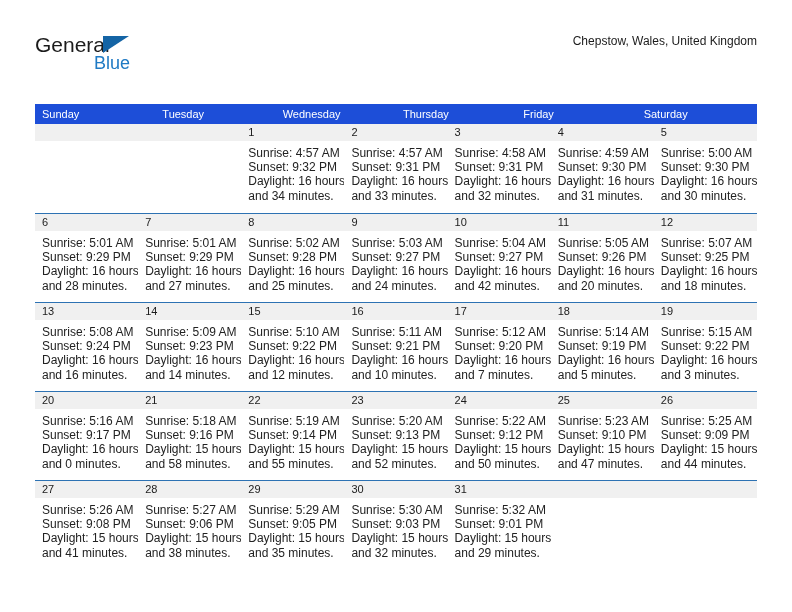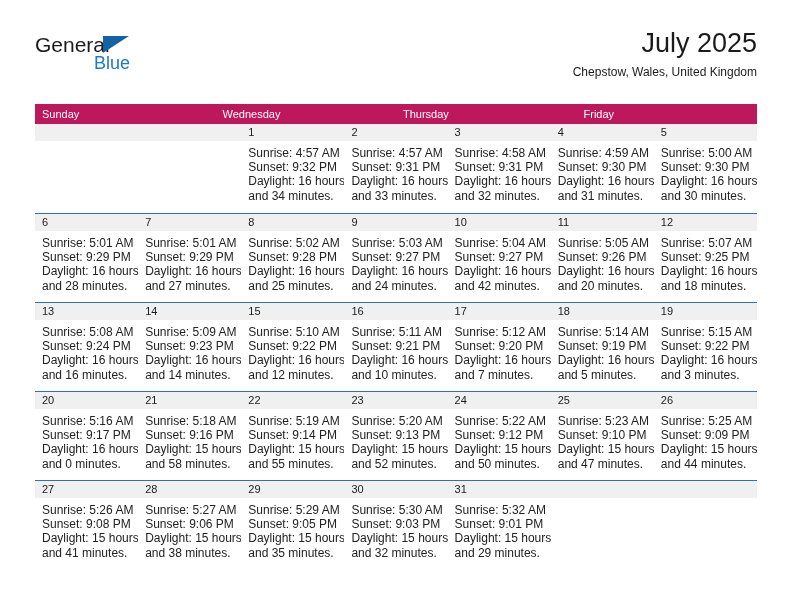--- a/index.html
+++ b/index.html
@@ -89,21 +89,21 @@
   
   .cal {
     position: absolute;
     left: 35px;
     top: 104px;
     width: 722px;
   }
 
   .dow-row {
     display: flex;
-    background: #be185d;
+    background: #1d4ed8;
     height: 20px;
   }
   .dow {
     flex: 1 1 0;
     color: #ffffff;
     font-size: 11px;
     line-height: 20px;
     padding-left: 7px;
     box-sizing: border-box;
     white-space: nowrap;
@@ -154,33 +154,34 @@
 
   <div class="top">
 
     <div class="logo">
       <span class="logo-general">General</span>
       <span class="logo-tri"></span>
       <span class="logo-blue">Blue</span>
     </div>
 
     <div class="title-wrap">
-      <div class="cal-title">July 2025</div>
       <div class="cal-sub">Chepstow, Wales, United Kingdom</div>
     </div>
 
   </div>
 
   <div class="cal">
 
     <div class="dow-row">
       <div class="dow">Sunday</div>
+      <div class="dow">Tuesday</div>
       <div class="dow">Wednesday</div>
       <div class="dow">Thursday</div>
       <div class="dow">Friday</div>
+      <div class="dow">Saturday</div>
     </div>
 
     <div id="weeks-host">
         <div class="week">
           <div class="cell empty">
             <div class="daynum"></div>
           </div>
           <div class="cell empty">
             <div class="daynum"></div>
           </div>

